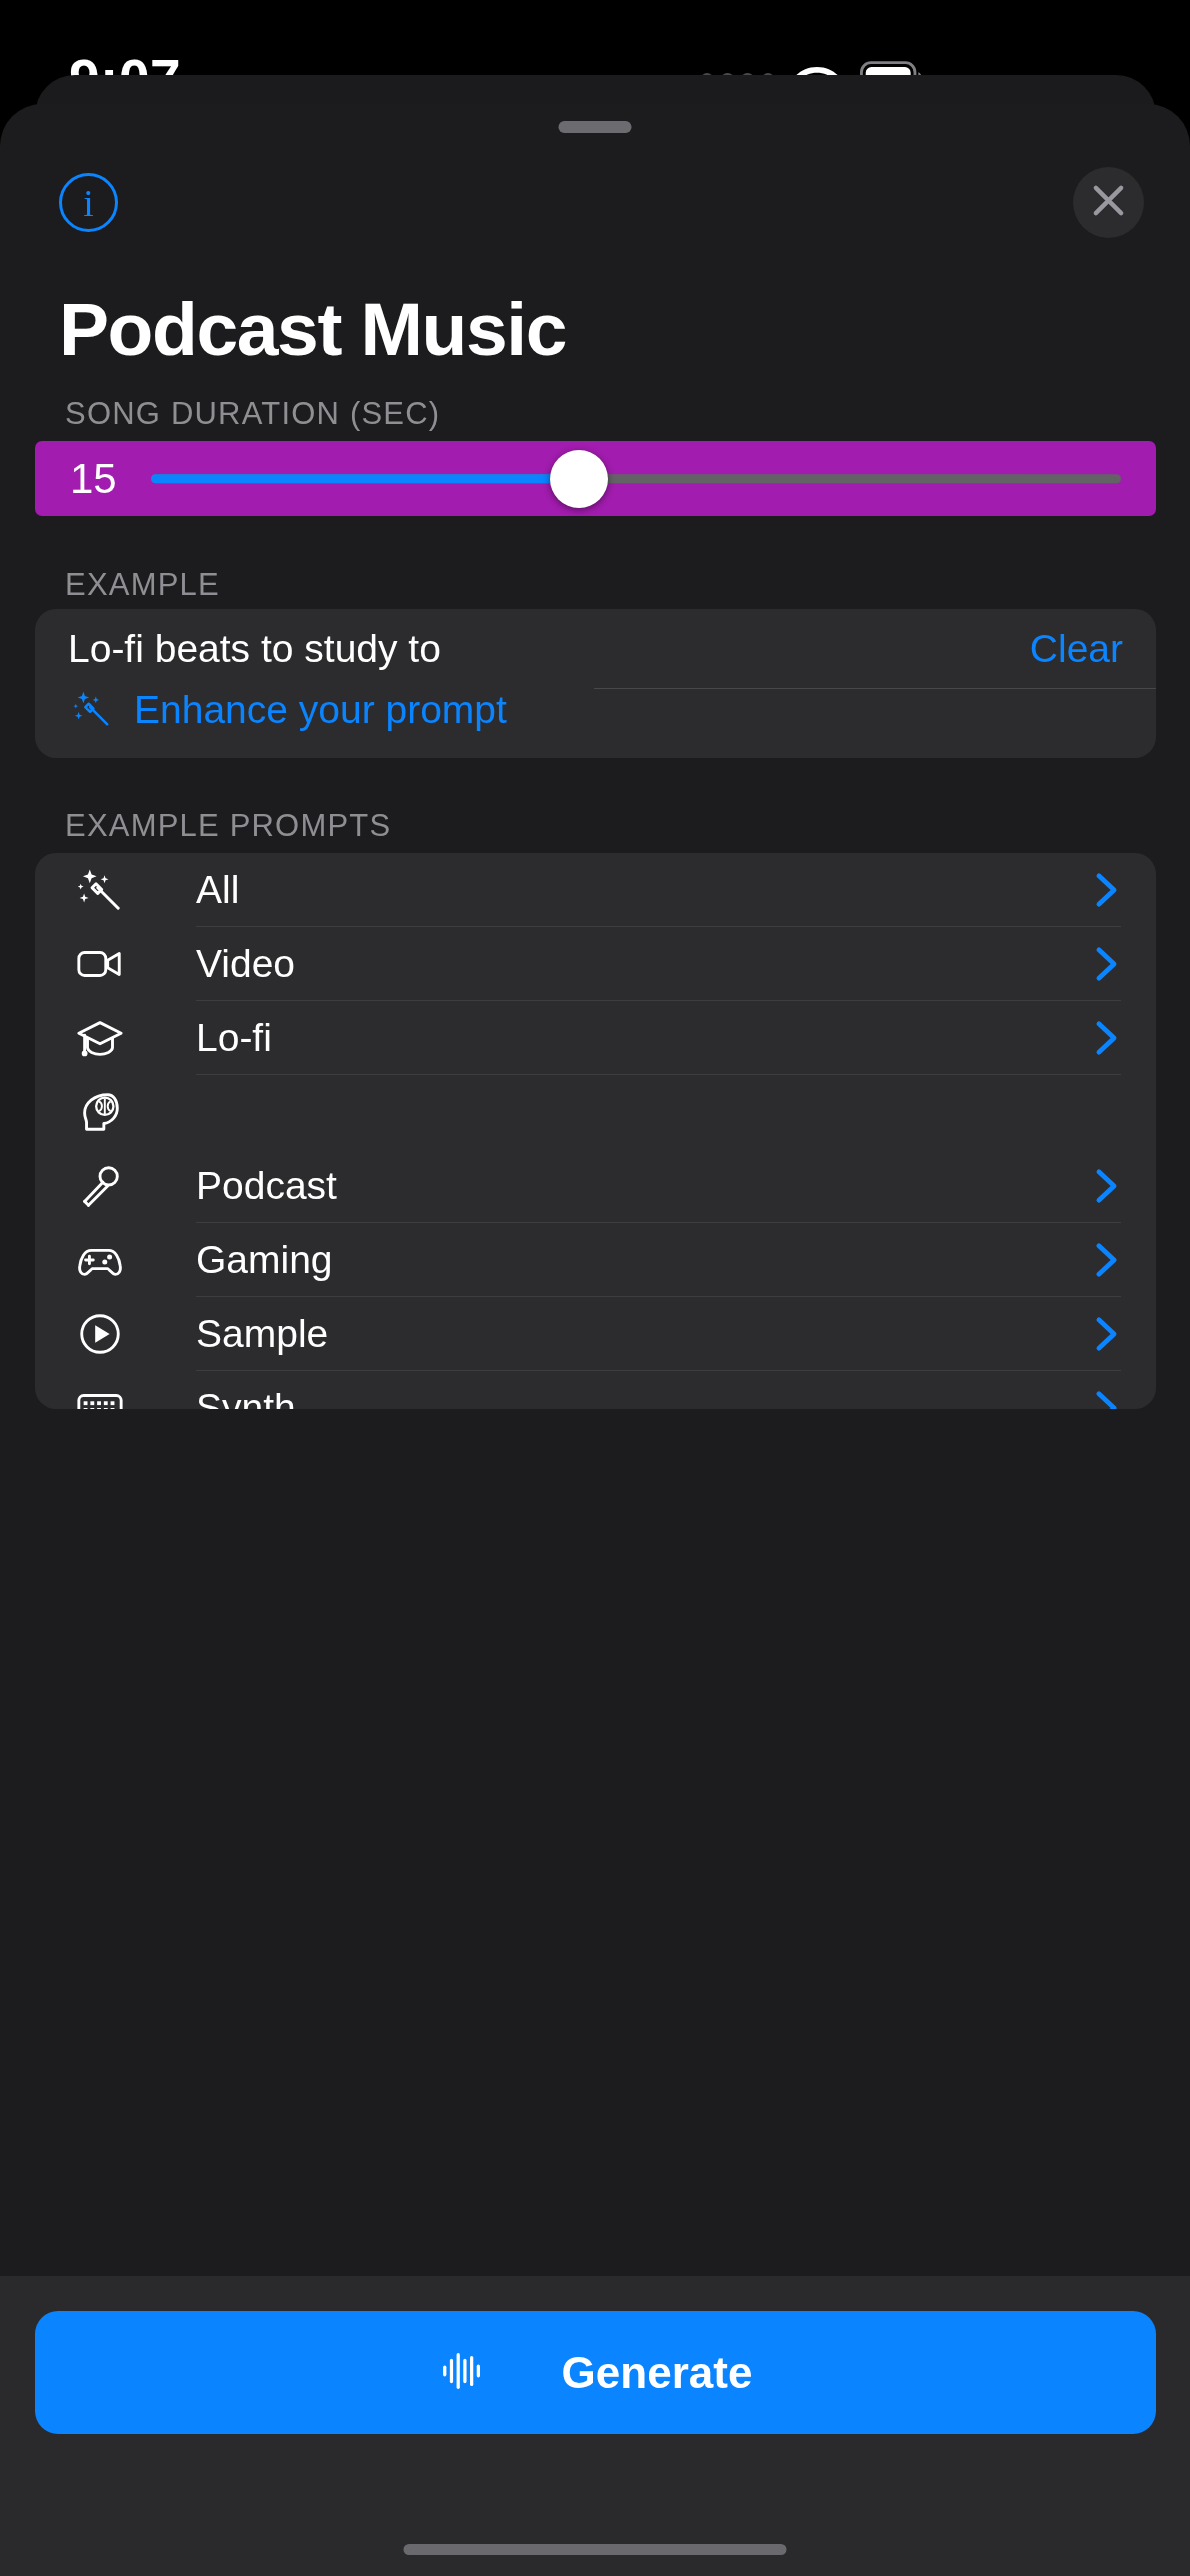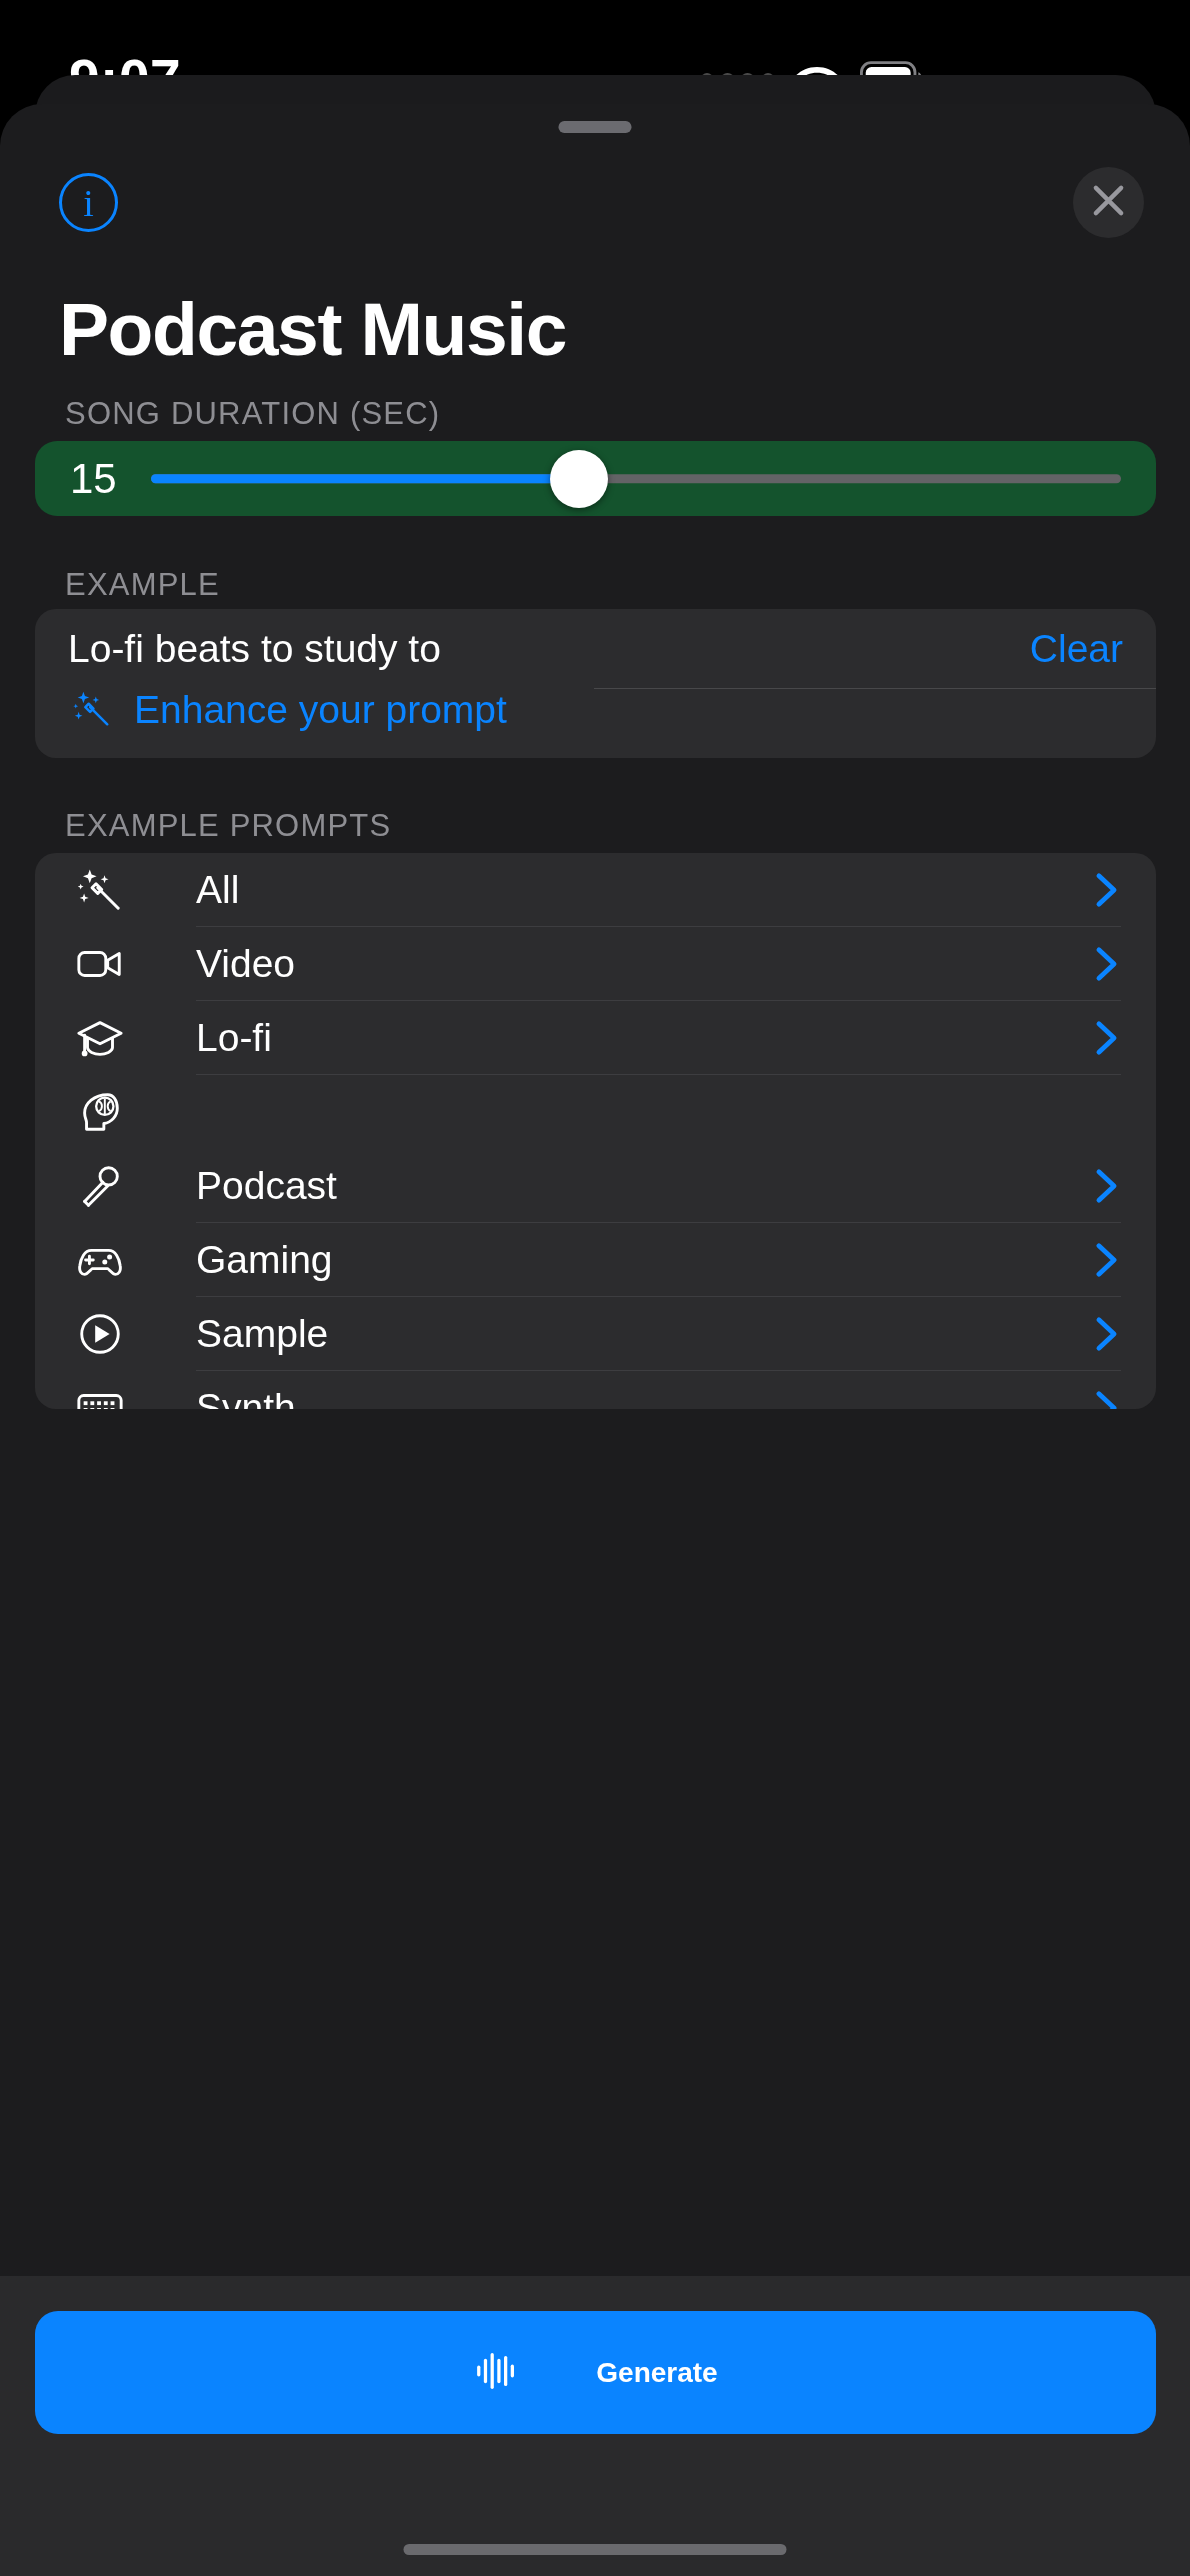--- a/index.html
+++ b/index.html
@@ -75,21 +75,21 @@
   
   .section-label {
     color:#8e8e93; font-size:31px; letter-spacing:1.2px;
   }
 
   
   #duration-label { position:absolute; top:292px; left:65px; }
   #duration-card {
     position:absolute; top:337px; left:35px;
     width:1121px; height:75px;
-    background:#14532d; border-radius:22px;
+    background:#a21caf; border-radius:7px;
     display:flex; align-items:center; padding:0 35px;
   }
   #duration-value {
     color:#fff; font-size:42px; width:81px; flex:none;
   }
   #slider-wrap {
     position:relative; flex:1; height:75px; display:flex; align-items:center;
   }
   #slider-track {
     position:absolute; left:0; right:0; top:50%; transform:translateY(-50%);
@@ -166,21 +166,21 @@
     position:absolute; bottom:0; left:0; width:1190px; height:300px;
     background:#2a2a2c;
   }
   #generate-button {
     position:absolute; top:35px; left:35px;
     width:1121px; height:123px;
     background:#0a84ff; border-radius:23px;
     display:flex; align-items:center; justify-content:center; gap:27px;
   }
   #generate-button svg { width:48px; height:48px; }
-  #generate-label { color:#fff; font-size:28px; font-weight:bold;margin-left:48px; }
+  #generate-label { color:#fff; font-size:44px; font-weight:bold;margin-left:48px; }
   #home-indicator {
     position:absolute; bottom:21px; left:50%; transform:translateX(-50%);
     width:383px; height:11.5px; border-radius:5.8px; background:#6a6a6e;
   }
 </style>
 </head>
 <body>
 
 <div id="screen">
 

